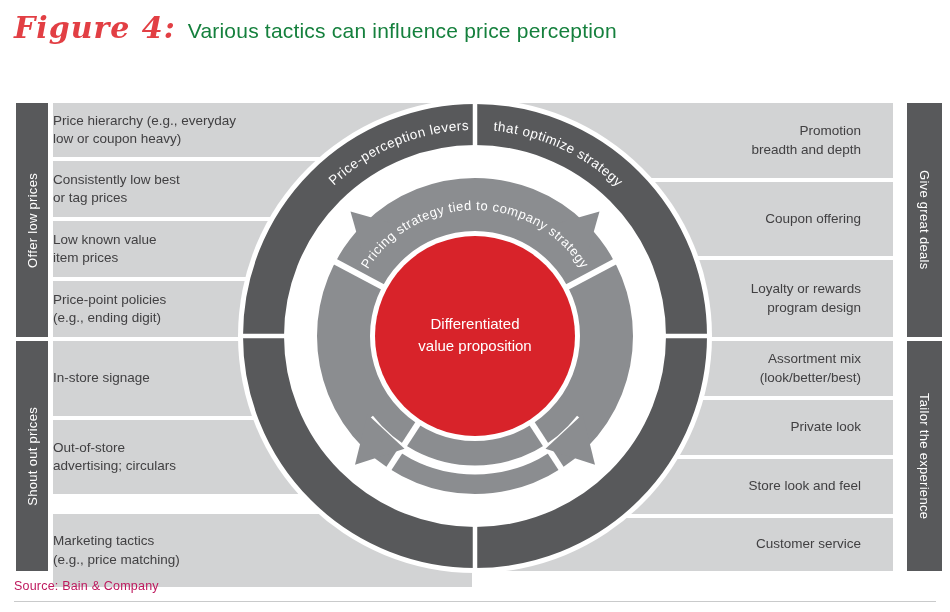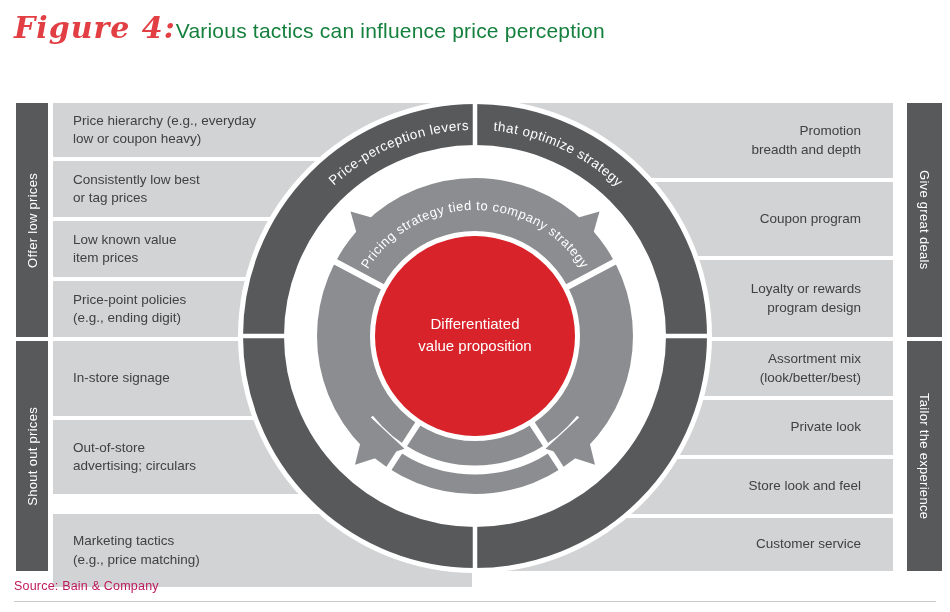--- a/index.html
+++ b/index.html
@@ -1,36 +1,36 @@
 <!DOCTYPE html>
 <html><head>
 <meta charset="utf-8">
 <style>
   html,body{margin:0;padding:0;background:#fff;}
   .page{
     position:relative;width:950px;height:612px;background:#fff;overflow:hidden;
     font-family:"Liberation Sans",sans-serif;color:#414042;
   }
   
-  .title-row{position:absolute;left:14px;top:10px;display:flex;align-items:baseline;}
+  .title-row{position:absolute;left:14px;top:10px;display:flex;align-items:baseline;gap:12px;}
   .fig-label{font-family:"DejaVu Serif",serif;font-style:italic;font-weight:bold;
     font-size:30px;color:#e23f44;letter-spacing:1px;}
   .fig-title{font-size:21px;color:#15803d;letter-spacing:.2px;}
   
   .vbar{position:absolute;width:32px;background:#58595b;display:flex;align-items:center;justify-content:center;}
   .vbar.right{width:35px;}
   .vtext{color:#fff;font-size:13px;letter-spacing:.3px;white-space:nowrap;}
   .vtext.up{writing-mode:vertical-rl;transform:rotate(180deg);}
   .vtext.down{writing-mode:vertical-rl;}
   
   .row{position:absolute;background:#d2d3d4;display:flex;align-items:center;}
   .row-l{left:53px;width:419px;justify-content:flex-start;}
   .row-r{left:477px;width:416px;justify-content:flex-end;}
   .row-text{font-size:13.5px;line-height:1.37;white-space:pre-line;color:#414042;}
-  .row-l .row-text{padding-left:20px;text-align:left;}
+  .row-l .row-text{text-align:left;}
   .row-r .row-text{padding-right:32px;text-align:right;}
   
   .ring-svg{position:absolute;left:235px;top:96px;width:480px;height:480px;}
   .ring-label{fill:#fff;font-family:"Liberation Sans",sans-serif;letter-spacing:.5px;}
   
   .source{position:absolute;left:14px;top:579px;font-size:12.5px;color:#be185d;letter-spacing:.2px;}
   .footer-rule{position:absolute;left:14px;top:601px;width:922px;height:1px;background:#c9cacb;}
 </style>
 </head>
 <body>
@@ -82,21 +82,21 @@
   <div class="row row-l" style="top:514px;height:73px;">
       <span class="row-text">Marketing tactics
 (e.g., price matching)</span>
     </div>
 
   <div class="row row-r" style="top:103px;height:75px;">
       <span class="row-text">Promotion
 breadth and depth</span>
     </div>
   <div class="row row-r" style="top:182px;height:74px;">
-      <span class="row-text">Coupon program</span>
+      <span class="row-text">Coupon offering</span>
     </div>
   <div class="row row-r" style="top:260px;height:77px;">
       <span class="row-text">Loyalty or rewards
 program design</span>
     </div>
   <div class="row row-r" style="top:341px;height:55px;">
       <span class="row-text">Assortment mix
 (look/better/best)</span>
     </div>
   <div class="row row-r" style="top:400px;height:55px;">

